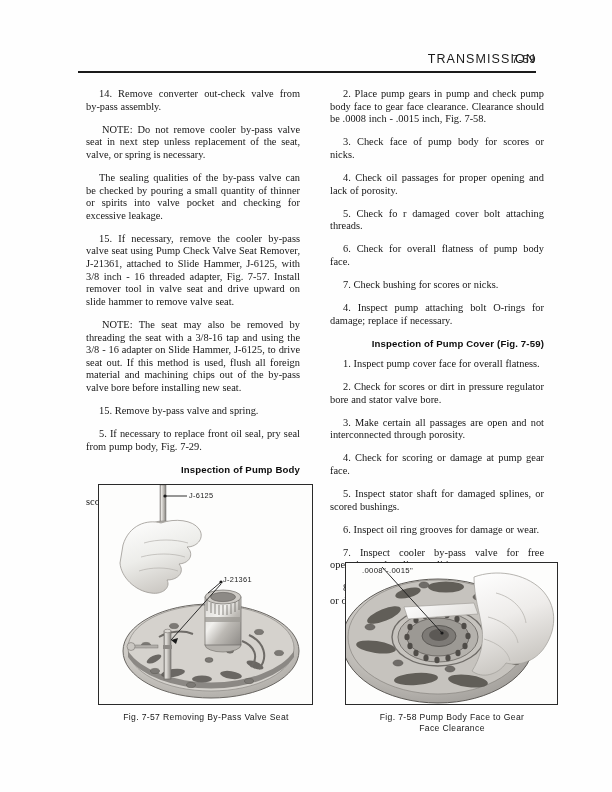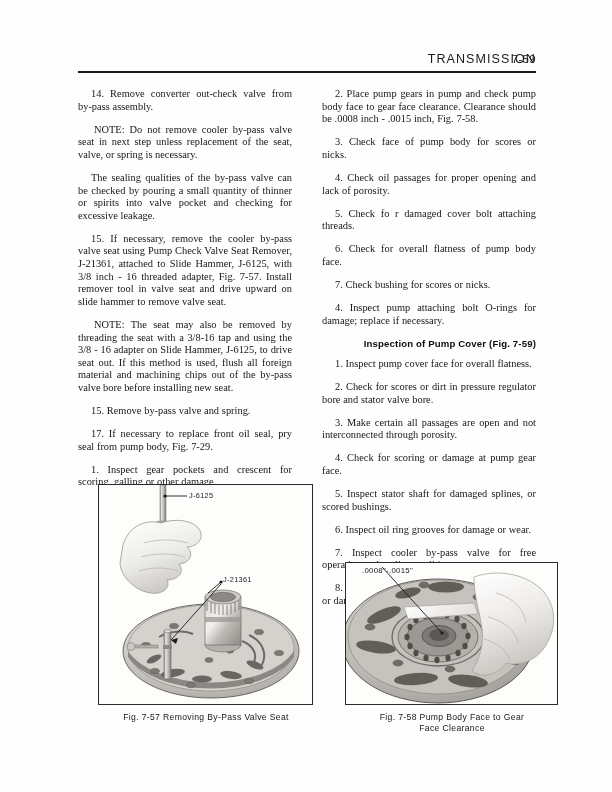--- a/index.html
+++ b/index.html
@@ -59,20 +59,21 @@
     width: 458px;
     height: 0;
     border-top: 2px solid #1a1a1a;
   }
 
   
   .col {
     position: absolute;
     top: 88px;
     width: 214px;
+    margin-left: 8px;
   }
   .col-left  { left: 78px; }
   .col-right { left: 322px; }
 
   p.para {
     margin: 0 0 10.5px 0;
     font-size: 10.4px;
     line-height: 12.6px;
     text-align: justify;
     text-justify: inter-word;
@@ -151,22 +152,23 @@
     <div class="header-rule"></div>
   </div>
 
   <div class="col col-left">
     <p class="para">14. Remove converter out-check valve from by-pass assembly.</p>
     <p class="note">NOTE:  Do not remove cooler by-pass valve seat in next step unless replacement of the seat, valve, or spring is necessary.</p>
     <p class="para">The sealing qualities of the by-pass valve can be checked by pouring a small quantity of thinner or spirits into valve pocket and checking for excessive leakage.</p>
     <p class="para">15. If necessary, remove the cooler by-pass valve seat using Pump Check Valve Seat Remover, J-21361, attached to Slide Hammer, J-6125, with 3/8 inch - 16 threaded adapter, Fig. 7-57. Install remover tool in valve seat and drive upward on slide hammer to remove valve seat.</p>
     <p class="note">NOTE:  The seat may also be removed by threading the seat with a 3/8-16 tap and using the 3/8 - 16 adapter on Slide Hammer, J-6125, to drive seat out. If this method is used, flush all foreign material and machining chips out of the by-pass valve bore before installing new seat.</p>
     <p class="para">15. Remove by-pass valve and spring.</p>
-    <p class="para">17. If necessary to replace front oil seal, pry seal from pump body, Fig. 7-29.</p>
-
+    <p class="para">5. If necessary to replace front oil seal, pry seal from pump body, Fig. 7-29.</p>
+
+    <h3 class="subhead spacer-top">Inspection of Pump Body</h3>
 
     <p class="para">1. Inspect gear pockets and crescent for scoring, galling or other damage.</p>
   </div>
 
   <div class="col col-right">
     <p class="para">2. Place pump gears in pump and check pump body face to gear face clearance. Clearance should be .0008 inch - .0015 inch, Fig. 7-58.</p>
     <p class="para">3. Check face of pump body for scores or nicks.</p>
     <p class="para">4. Check oil passages for proper opening and lack of porosity.</p>
     <p class="para">5. Check  fo r  damaged cover bolt attaching threads.</p>
     <p class="para">6. Check for overall flatness of pump body face.</p>

